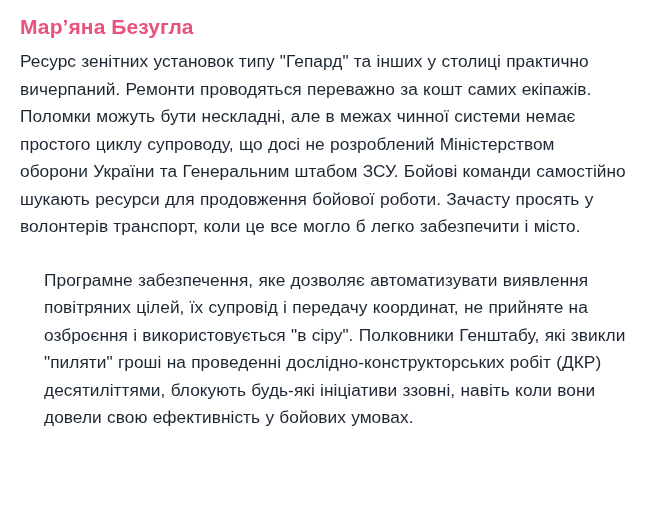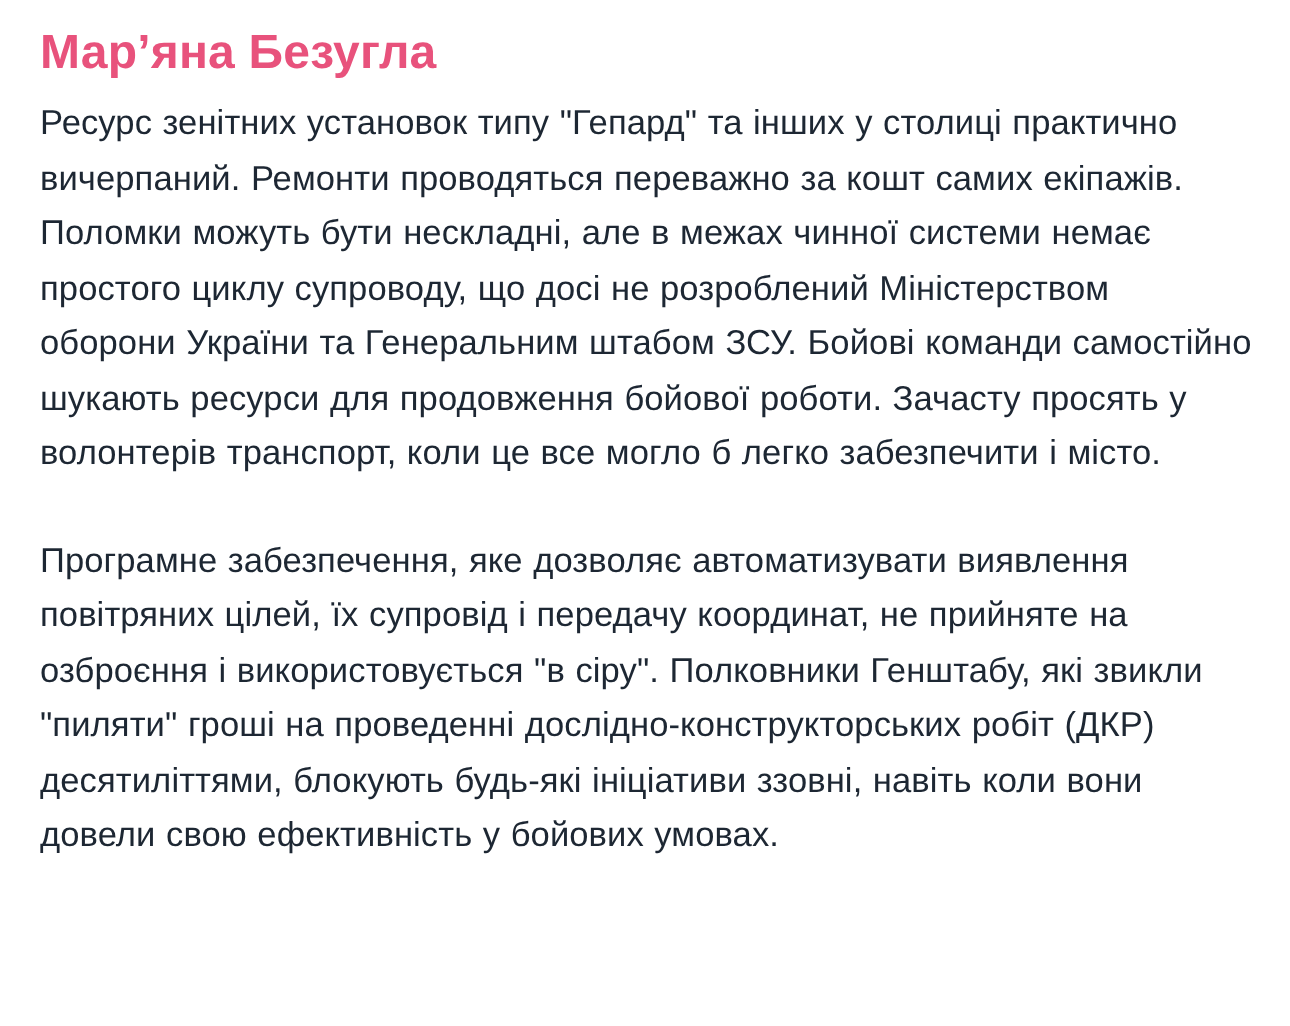--- a/index.html
+++ b/index.html
@@ -16,39 +16,40 @@
   .message-container {
     box-sizing: border-box;
     width: 645px;
     height: 513px;
     padding: 16px 18px 10px 20px;
     background: #ffffff;
     position: relative;
   }
   .author {
     color: #e8527c;
-    font-size: 24px;
+    font-size: 21px;
     font-weight: bold;
     line-height: 22px;
     margin: 0 0 10px 0;
     letter-spacing: 0.1px;
   }
   .message-body {
     color: #1d2733;
     font-size: 17.3px;
     line-height: 27.5px;
     letter-spacing: 0.05px;
     text-align: left;
     word-spacing: 0.4px;
   }
   .paragraph {
     margin: 0;
   }
   .paragraph + .paragraph {
     margin-top: 26px;
+    margin-left: 24px;
   }
 </style>
 </head>
 <body>
 
 <div class="message-container">
   <div class="author">Мар’яна Безугла</div>
   <div class="message-body">
     <p class="paragraph">Ресурс зенітних установок типу "Гепард" та інших у столиці практично вичерпаний. Ремонти проводяться переважно за кошт самих екіпажів. Поломки можуть бути нескладні, але в межах чинної системи немає простого циклу супроводу, що досі не розроблений Міністерством оборони України  та Генеральним штабом ЗСУ. Бойові команди самостійно шукають ресурси для продовження бойової роботи. Зачасту просять у волонтерів транспорт, коли це все могло б легко забезпечити і місто.</p>
     <p class="paragraph">Програмне забезпечення, яке дозволяє автоматизувати виявлення повітряних цілей, їх супровід і передачу координат, не прийняте на озброєння і використовується "в сіру". Полковники Генштабу, які звикли "пиляти" гроші на проведенні дослідно-конструкторських робіт (ДКР) десятиліттями, блокують будь-які ініціативи ззовні, навіть коли вони довели свою ефективність у бойових умовах.</p>

